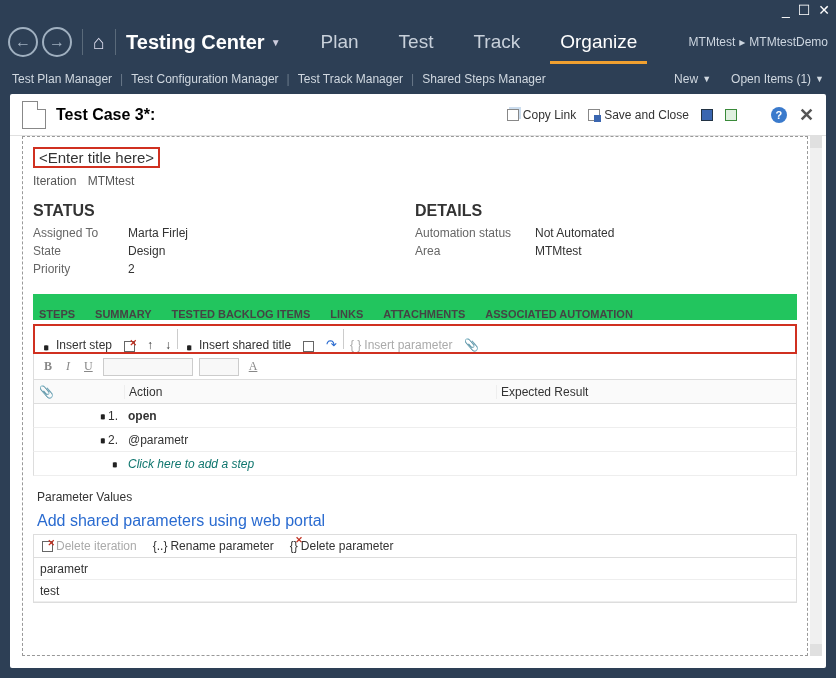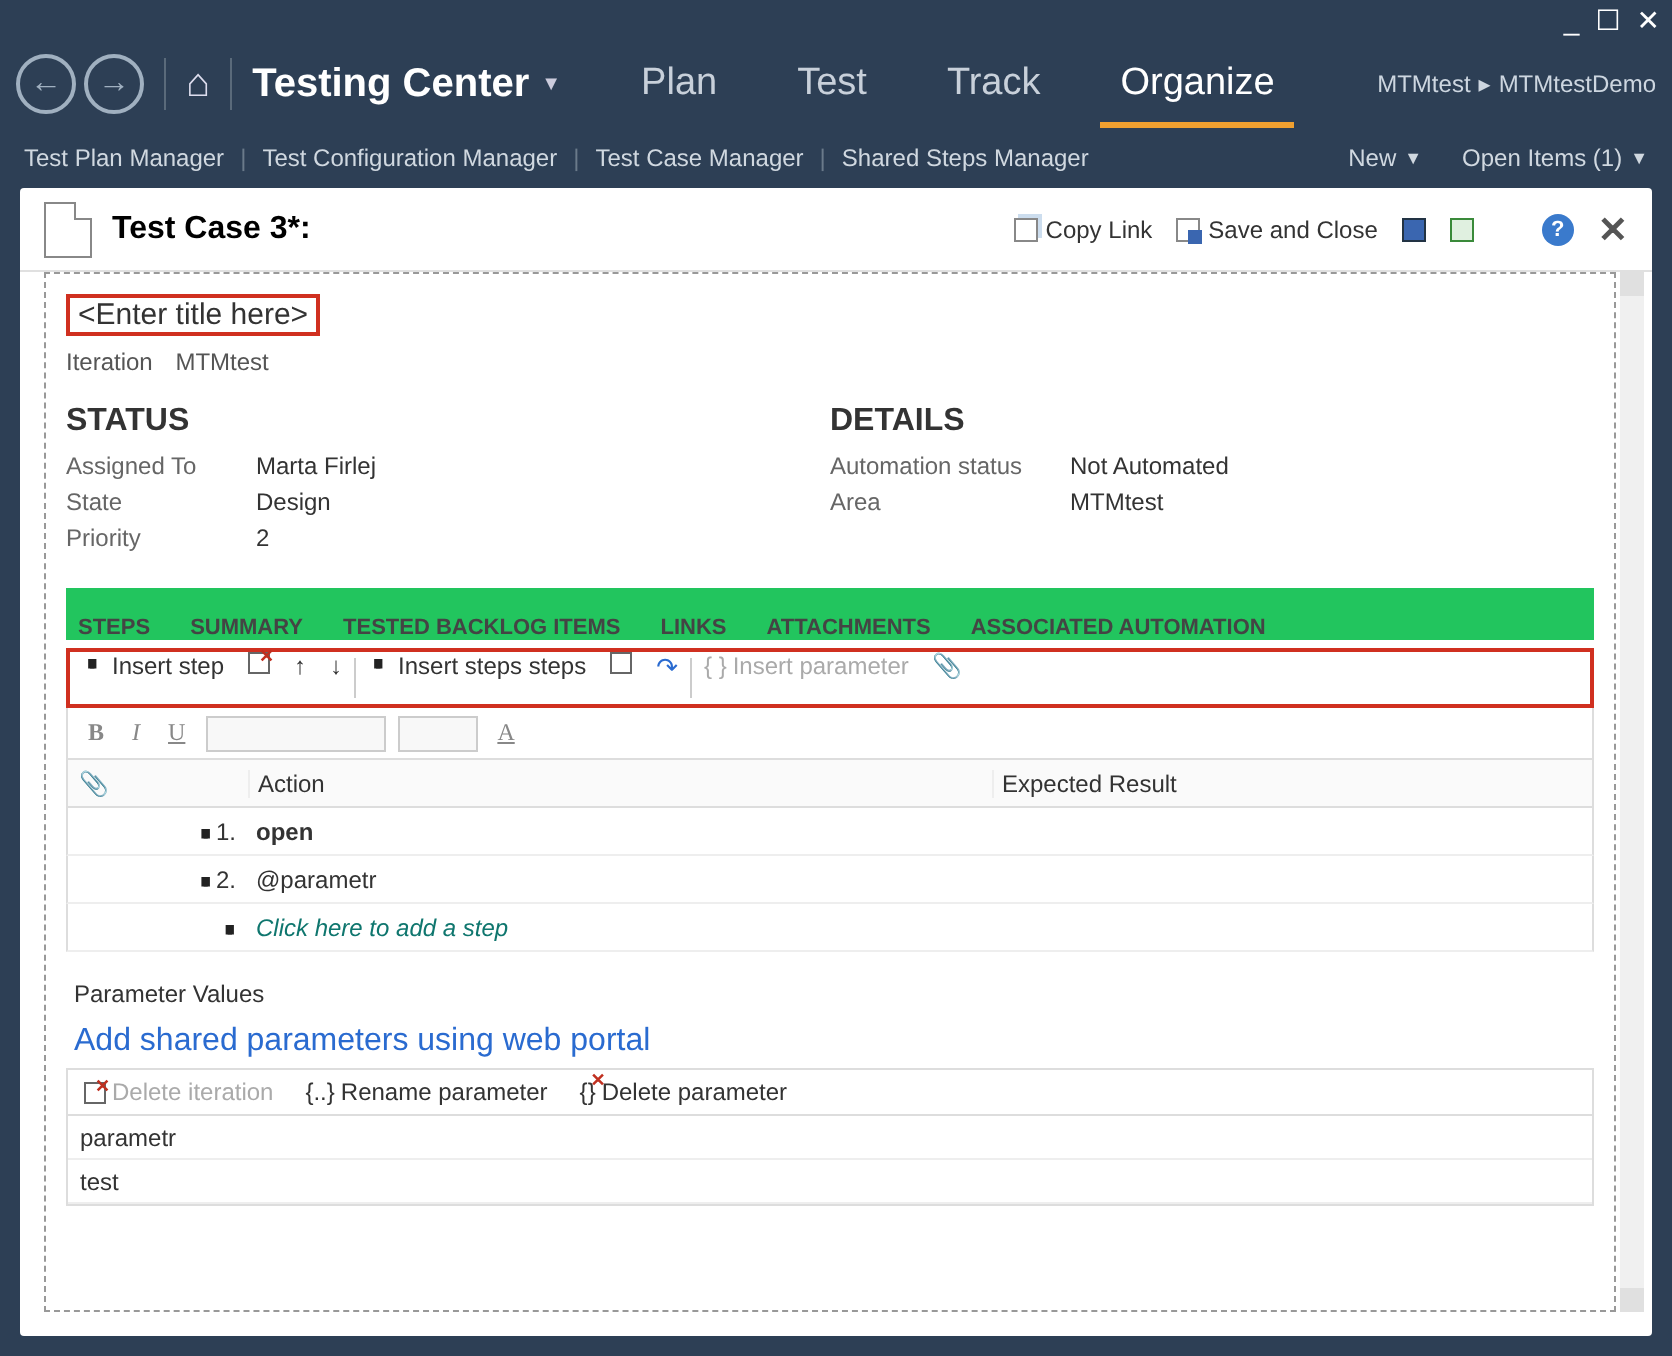--- a/index.html
+++ b/index.html
@@ -38,21 +38,21 @@
 .two-col { display: flex; margin-top: 14px; }
 .col { flex: 1; }
 .sec-head { font-size: 16px; font-weight: 700; color: #333; margin-bottom: 6px; }
 .field-row { display: flex; font-size: 12px; color: #333; margin-bottom: 4px; }
 .field-label { color: #666; width: 95px; }
 .field-label2 { color: #666; width: 120px; }
 .tabs-row { display: flex; background: #22c55e; height: 26px; align-items: flex-end; margin-top: 14px; font-size: 11px; font-weight: 600; color: #444; gap: 20px; padding: 0 6px; }
 .tabs-row .t { cursor: pointer; }
 .tabs-row .t.active { font-weight: 700; }
 .toolbar1 { border: 2px solid #d03020; display: flex; align-items: center; height: 30px; margin-top: 4px; font-size: 12px; color: #333; }
-.tb-btn { display: flex; align-items: flex-start; gap: 3px; padding: 0 6px; cursor: pointer; height: 100%; }
+.tb-btn { display: flex; align-items: flex-end; gap: 3px; padding: 0 6px; cursor: pointer; height: 100%; }
 .tb-sep { width: 1px; background: #ccc; height: 20px; }
 .tb-disabled { color: #aaa; }
 .toolbar2 { display: flex; align-items: center; height: 26px; border: 1px solid #ddd; border-top: none; padding: 0 6px; font-size: 12px; color: #888; gap: 6px; }
 .tb2-btn { padding: 0 4px; cursor: pointer; font-family: Georgia, serif; }
 .tb2-select { width: 90px; height: 18px; border: 1px solid #ccc; background: #f8f8f8; }
 .tb2-select.sm { width: 40px; }
 .grid-head { display: flex; height: 24px; border: 1px solid #ddd; border-top: none; font-size: 12px; color: #333; align-items: center; background: #fafafa; }
 .grid-head .c1 { width: 26px; text-align: center; }
 .grid-head .c2 { width: 64px; }
 .grid-head .c3 { flex: 1; padding-left: 4px; border-left: 1px solid #eee; }
@@ -116,21 +116,21 @@
       <span>▸</span>
       <span>MTMtestDemo</span>
     </div>
   </div>
 
   <div class="subbar">
     <span class="sub-link">Test Plan Manager</span>
     <span class="sub-sep">|</span>
     <span class="sub-link">Test Configuration Manager</span>
     <span class="sub-sep">|</span>
-    <span class="sub-link">Test Case Manager</span>
+    <span class="sub-link">Test Track Manager</span>
     <span class="sub-sep">|</span>
     <span class="sub-link">Shared Steps Manager</span>
     <div class="sub-right">
       <div class="sub-right-item">
         <span>New</span>
         <span style="font-size:9px">▼</span>
       </div>
       <div class="sub-right-item">
         <span>Open Items (1)</span>
         <span style="font-size:9px">▼</span>
@@ -212,21 +212,21 @@
         <div class="tb-btn">
             <span class="box-icon">
               <span class="red-x">✕</span>
             </span>
           </div>
         <div class="tb-btn">↑</div>
         <div class="tb-btn">↓</div>
         <div class="tb-sep"></div>
         <div class="tb-btn">
             <span class="step-icon"></span>
-            <span>Insert steps steps</span>
+            <span>Insert shared title</span>
           </div>
         <div class="tb-btn">
             <span class="box-icon"></span>
           </div>
         <div class="tb-btn blue-curve">↷</div>
         <div class="tb-sep"></div>
         <div class="tb-btn tb-disabled">
             <span style="color:#aaa">{ }</span>
             <span>Insert parameter</span>
           </div>

